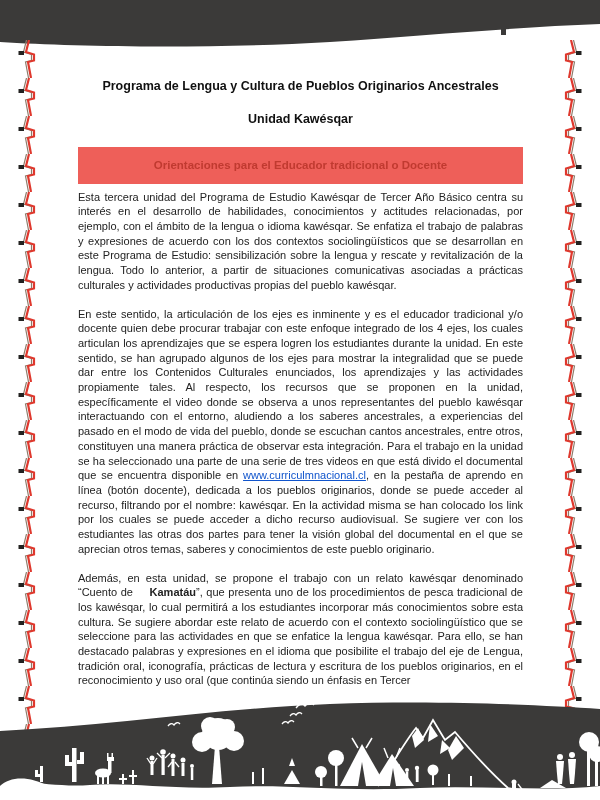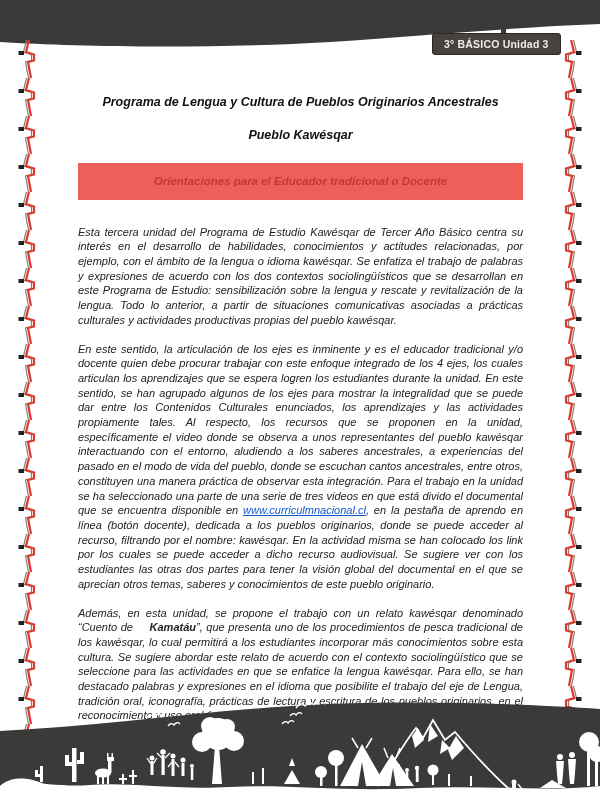--- a/index.html
+++ b/index.html
@@ -19,52 +19,49 @@
     font-size:10.5px;font-weight:bold;letter-spacing:.2px;
     padding:4px 11px;white-space:nowrap;
   }
   .badge-stem{position:absolute;left:501px;top:22px;width:5px;height:13px;background:#3b3a39;}
 
   
   .border-left{position:absolute;left:12px;top:40px;}
   .border-right{position:absolute;left:554px;top:40px;transform:scaleX(-1);}
 
   
-  .content{position:absolute;left:78px;top:95px;width:445px;color:#1f1f1f;font-style:italic;}
+  .content{position:absolute;left:78px;top:79px;width:445px;color:#1f1f1f;}
   .doc-title{margin:0;text-align:center;font-size:12.5px;line-height:1.25;font-weight:bold;color:#111;}
   .doc-subtitle{margin:17px 0 0 0;text-align:center;font-size:12.5px;font-weight:bold;color:#111;}
   .banner{
     margin-top:21px;height:37px;background:#ee5f59;
     display:flex;align-items:center;justify-content:center;
   }
   .banner span{color:#c03a30;font-weight:bold;font-size:11.5px;}
   .section-heading{margin:21px 0 0 0;font-size:13.5px;font-weight:bold;color:#111;}
   .content p{
     margin:14px 0 0 0;font-size:11px;line-height:14.7px;
     text-align:justify;color:#222;
   }
-  .content p.first{margin-top:25px;}
+  .content p.first{margin-top:6px;}
   a.doc-link{color:#1155cc;text-decoration:underline;cursor:pointer;}
   strong{font-weight:bold;padding-left:13px;}
 
   
   .footer-svg{position:absolute;left:0;bottom:0;display:block;}
 </style>
 </head>
 <body>
 
 <div class="page">
 
   <svg class="band-svg" width="600" height="50" viewBox="0 0 600 50" aria-hidden="true">
     <path d="M0,0 H600 V24 C520,27 430,35 330,42 C210,49 80,47 0,42 Z" fill="#3b3a39"></path>
   </svg>
   <div class="badge-stem"></div>
-  <div class="badge">
-    <span>3° BÁSICO Unidad 3</span>
-  </div>
 
   <svg class="border-left" width="34" height="690" viewBox="0 0 34 690" aria-hidden="true">
     <defs>
       <pattern id="zzL" width="34" height="38" patternUnits="userSpaceOnUse">
         <path d="M14.5,0 L11.5,12 L19.5,14.5 L19.5,20.5 L13.5,22 L16.5,38" fill="none" stroke="#8c7b6b" stroke-width="1.2"></path>
         <path d="M17,0 L14,12 L22,14.5 L22,20.5 L16,22 L19,38" fill="none" stroke="#df382d" stroke-width="2.2"></path>
         <rect x="6.5" y="11" width="5.5" height="4" fill="#222120"></rect>
       </pattern>
     </defs>
     <rect width="34" height="690" fill="url(#zzL)"></rect>
@@ -76,21 +73,21 @@
         <path d="M14.5,0 L11.5,12 L19.5,14.5 L19.5,20.5 L13.5,22 L16.5,38" fill="none" stroke="#8c7b6b" stroke-width="1.2"></path>
         <path d="M17,0 L14,12 L22,14.5 L22,20.5 L16,22 L19,38" fill="none" stroke="#df382d" stroke-width="2.2"></path>
         <rect x="6.5" y="11" width="5.5" height="4" fill="#222120"></rect>
       </pattern>
     </defs>
     <rect width="34" height="690" fill="url(#zzR)"></rect>
   </svg>
 
   <div class="content">
     <h1 class="doc-title">Programa de Lengua y Cultura de Pueblos Originarios Ancestrales</h1>
-    <h2 class="doc-subtitle">Pueblo Kawésqar</h2>
+    <h2 class="doc-subtitle">Unidad Kawésqar</h2>
 
     <div class="banner">
       <span>Orientaciones para el Educador tradicional o Docente</span>
     </div>
 
 
     <p class="first">Esta tercera unidad del Programa de Estudio Kawésqar de Tercer Año Básico centra su interés en el desarrollo de habilidades, conocimientos y actitudes relacionadas, por ejemplo, con el ámbito de la lengua o idioma kawésqar. Se enfatiza el trabajo de palabras y expresiones de acuerdo con los dos contextos sociolingüísticos que se desarrollan en este Programa de Estudio: sensibilización sobre la lengua y rescate y revitalización de la lengua. Todo lo anterior, a partir de situaciones comunicativas asociadas a prácticas culturales y actividades productivas propias del pueblo kawésqar.</p>
 
     <p><span>En este sentido, la articulación de los ejes es inminente y es el educador tradicional y/o docente quien debe procurar trabajar con este enfoque integrado de los 4 ejes, los cuales articulan los aprendizajes que se espera logren los estudiantes durante la unidad. En este sentido, se han agrupado algunos de los ejes para mostrar la integralidad que se puede dar entre los Contenidos Culturales enunciados, los aprendizajes y las actividades propiamente tales. Al respecto, los recursos que se proponen en la unidad, específicamente el video donde se observa a unos representantes del pueblo kawésqar interactuando con el entorno, aludiendo a los saberes ancestrales, a experiencias del pasado en el modo de vida del pueblo, donde se escuchan cantos ancestrales, entre otros, constituyen una manera práctica de observar esta integración. Para el trabajo en la unidad se ha seleccionado una parte de una serie de tres videos en que está divido el documental que se encuentra disponible en </span><a class="doc-link">www.curriculmnacional.cl</a><span>, en la pestaña de aprendo en línea (botón docente), dedicada a los pueblos originarios, donde se puede acceder al recurso, filtrando por el nombre: kawésqar. En la actividad misma se han colocado los link por los cuales se puede acceder a dicho recurso audiovisual. Se sugiere ver con los estudiantes las otras dos partes para tener la visión global del documental en el que se aprecian otros temas, saberes y conocimientos de este pueblo originario.</span></p>
 

